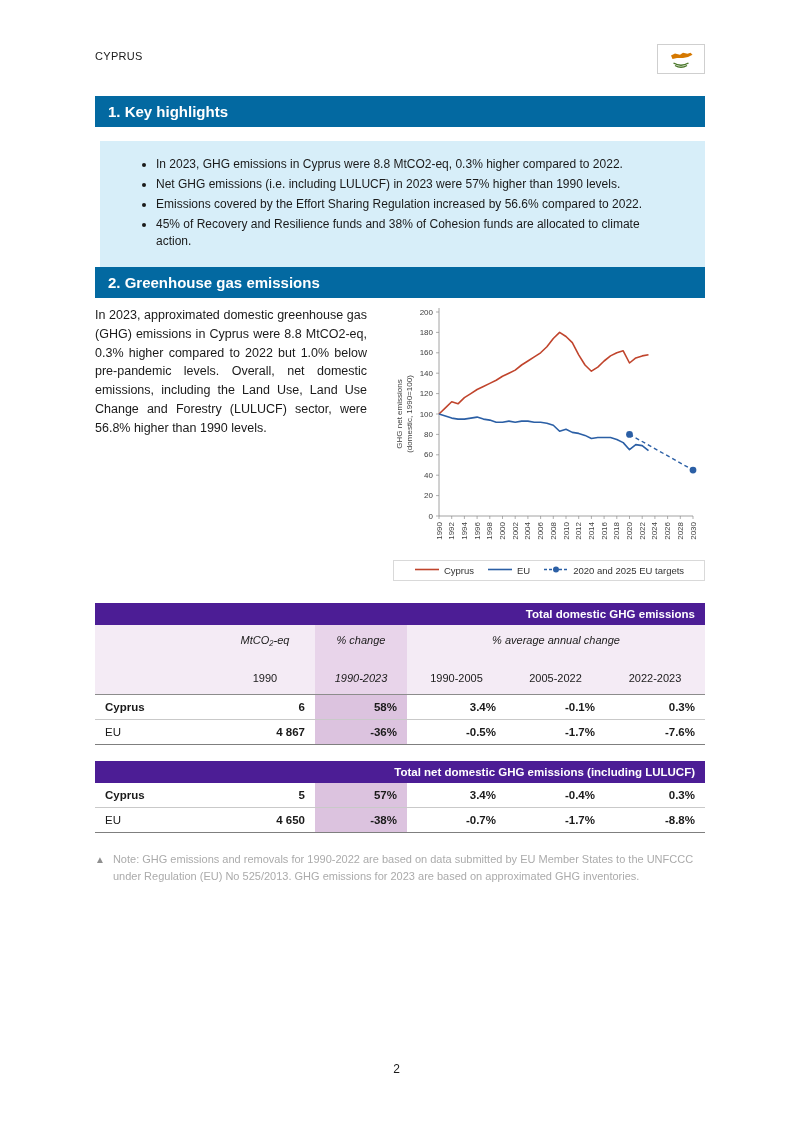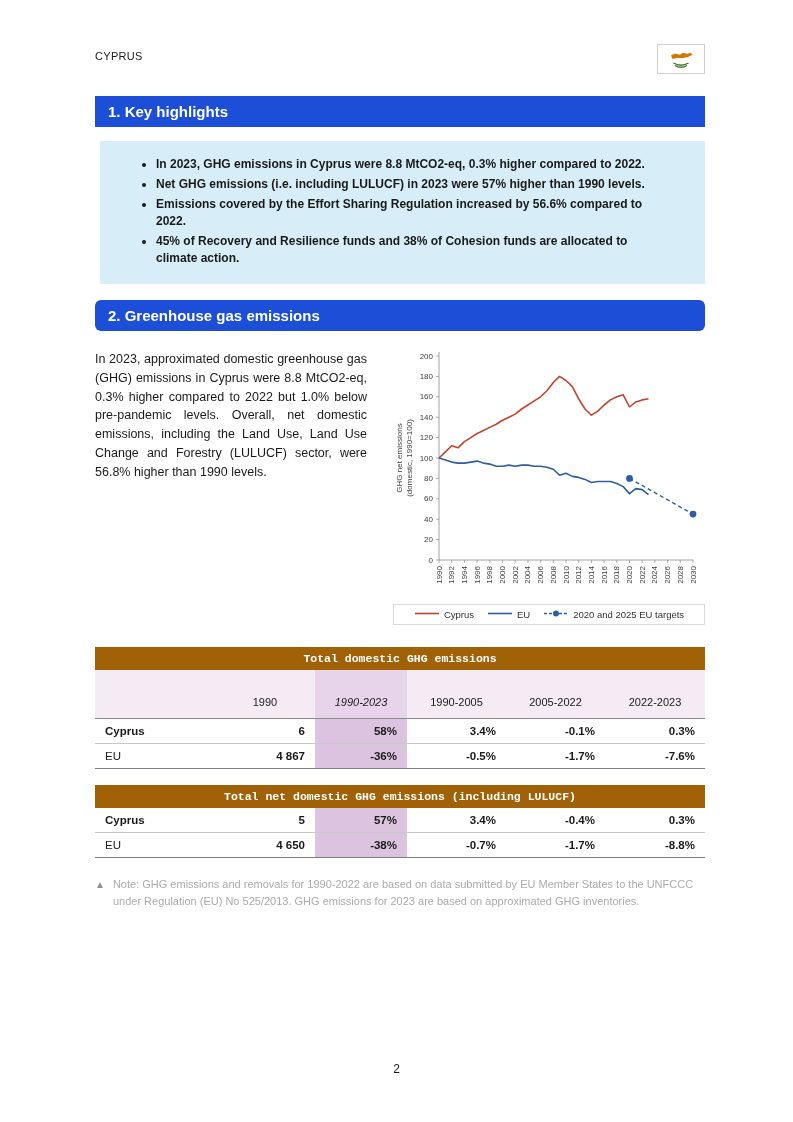--- a/index.html
+++ b/index.html
@@ -9,42 +9,42 @@
     font-family:"Liberation Sans", sans-serif; color:#1a1a1a; overflow:hidden;
   }
   .content { padding:44px 88px 0 95px; }
 
   
   .top { display:flex; justify-content:space-between; align-items:flex-start; height:34px; }
   .country { font-size:11px; letter-spacing:.3px; padding-top:6px; }
   .flagbox { width:48px; height:30px; border:1px solid #cfcfcf; display:flex; align-items:center; justify-content:center; background:#fff; }
 
   
-  .section-bar { background:#1d4ed8; color:#fff; font-weight:bold; font-size:15px; padding:7px 13px; margin-top:18px; }
-  .section-bar.s2 { margin-top:16px;border-radius:6px; }
+  .section-bar { background:#0369a1; color:#fff; font-weight:bold; font-size:15px; padding:7px 13px; margin-top:18px; }
+  .section-bar.s2 { margin-top:0; }
 
   
   .highlights { background:#D7EEF9; margin:14px 0 0 5px; padding:12px 42px 14px 30px; }
-  .highlights ul { margin:0; padding-left:26px;font-weight:bold; }
+  .highlights ul { margin:0; padding-left:26px; }
   .highlights li { font-size:12px; line-height:1.42; margin:3px 0; }
 
   
-  .twocol { display:flex; margin-top:13px; gap:26px; }
+  .twocol { display:flex; margin-top:2px; gap:26px; }
   .bodytext { width:292px; font-size:12.5px; line-height:1.5; text-align:justify; margin:6px 0 0 0; }
   .chartwrap { width:312px; }
   .legend { display:flex; justify-content:center; align-items:center; gap:13px; border:1px solid #d9d9d9; padding:4px 4px; margin-top:4px; font-size:9.5px; color:#333; }
   .legend-item { display:flex; align-items:center; gap:4px; white-space:nowrap; }
   .tk { font-size:8px; fill:#404040; font-family:"Liberation Sans", sans-serif; }
   .ylab { font-size:8px; fill:#404040; font-family:"Liberation Sans", sans-serif; }
 
   
   .tablewrap { margin-top:22px; }
   .tablewrap.t2 { margin-top:16px; }
   table.ghg { width:100%; border-collapse:collapse; font-size:11.5px; border-bottom:1px solid #7f7f7f; }
-  table.ghg .title-row th { background:#a16207; color:#fff; text-align:center; font-weight:bold; font-size:11.5px; padding:5px 10px;font-family:Liberation Mono, monospace; }
+  table.ghg .title-row th { background:#4c1d95; color:#fff; text-align:right; font-weight:bold; font-size:11.5px; padding:5px 10px; }
   .lp { background:#F4EBF5; }
   .mph { background:#E8D4EA;font-style:italic; }
   .mpd { background:#DCC3DF; }
   tr.h1 td { padding:9px 8px 0 8px; text-align:center; font-size:11px; font-style:italic; }
   tr.h2 td { padding:26px 8px 10px 8px; text-align:center; font-size:11px; }
   table.ghg tbody td { padding:6px 10px; }
   table.ghg tbody tr td { border-top:1px solid #8c8c8c; }
   table.ghg tbody tr + tr td { border-top:1px solid #c9c9c9; }
   table.ghg tbody tr.no-top td { border-top:none; }
   table.ghg tbody tr.sep td { border-top:1px solid #c9c9c9; }
@@ -201,20 +201,26 @@
             <col style="width:100px">
             <col style="width:92px">
           <col style="width:99px">
             <col style="width:99px">
             <col style="width:100px">
         </colgroup>
         <thead>
           <tr class="title-row">
             <th colspan="6">Total domestic GHG emissions</th>
           </tr>
+          <tr class="h1">
+            <td class="lp"></td>
+            <td class="lp">MtCO₂-eq</td>
+            <td class="mph">% change</td>
+            <td class="lp" colspan="3">% average annual change</td>
+          </tr>
           <tr class="h2">
             <td class="lp"></td>
             <td class="lp">1990</td>
             <td class="mph">1990-2023</td>
             <td class="lp">1990-2005</td>
             <td class="lp">2005-2022</td>
             <td class="lp">2022-2023</td>
           </tr>
         </thead>
         <tbody>

